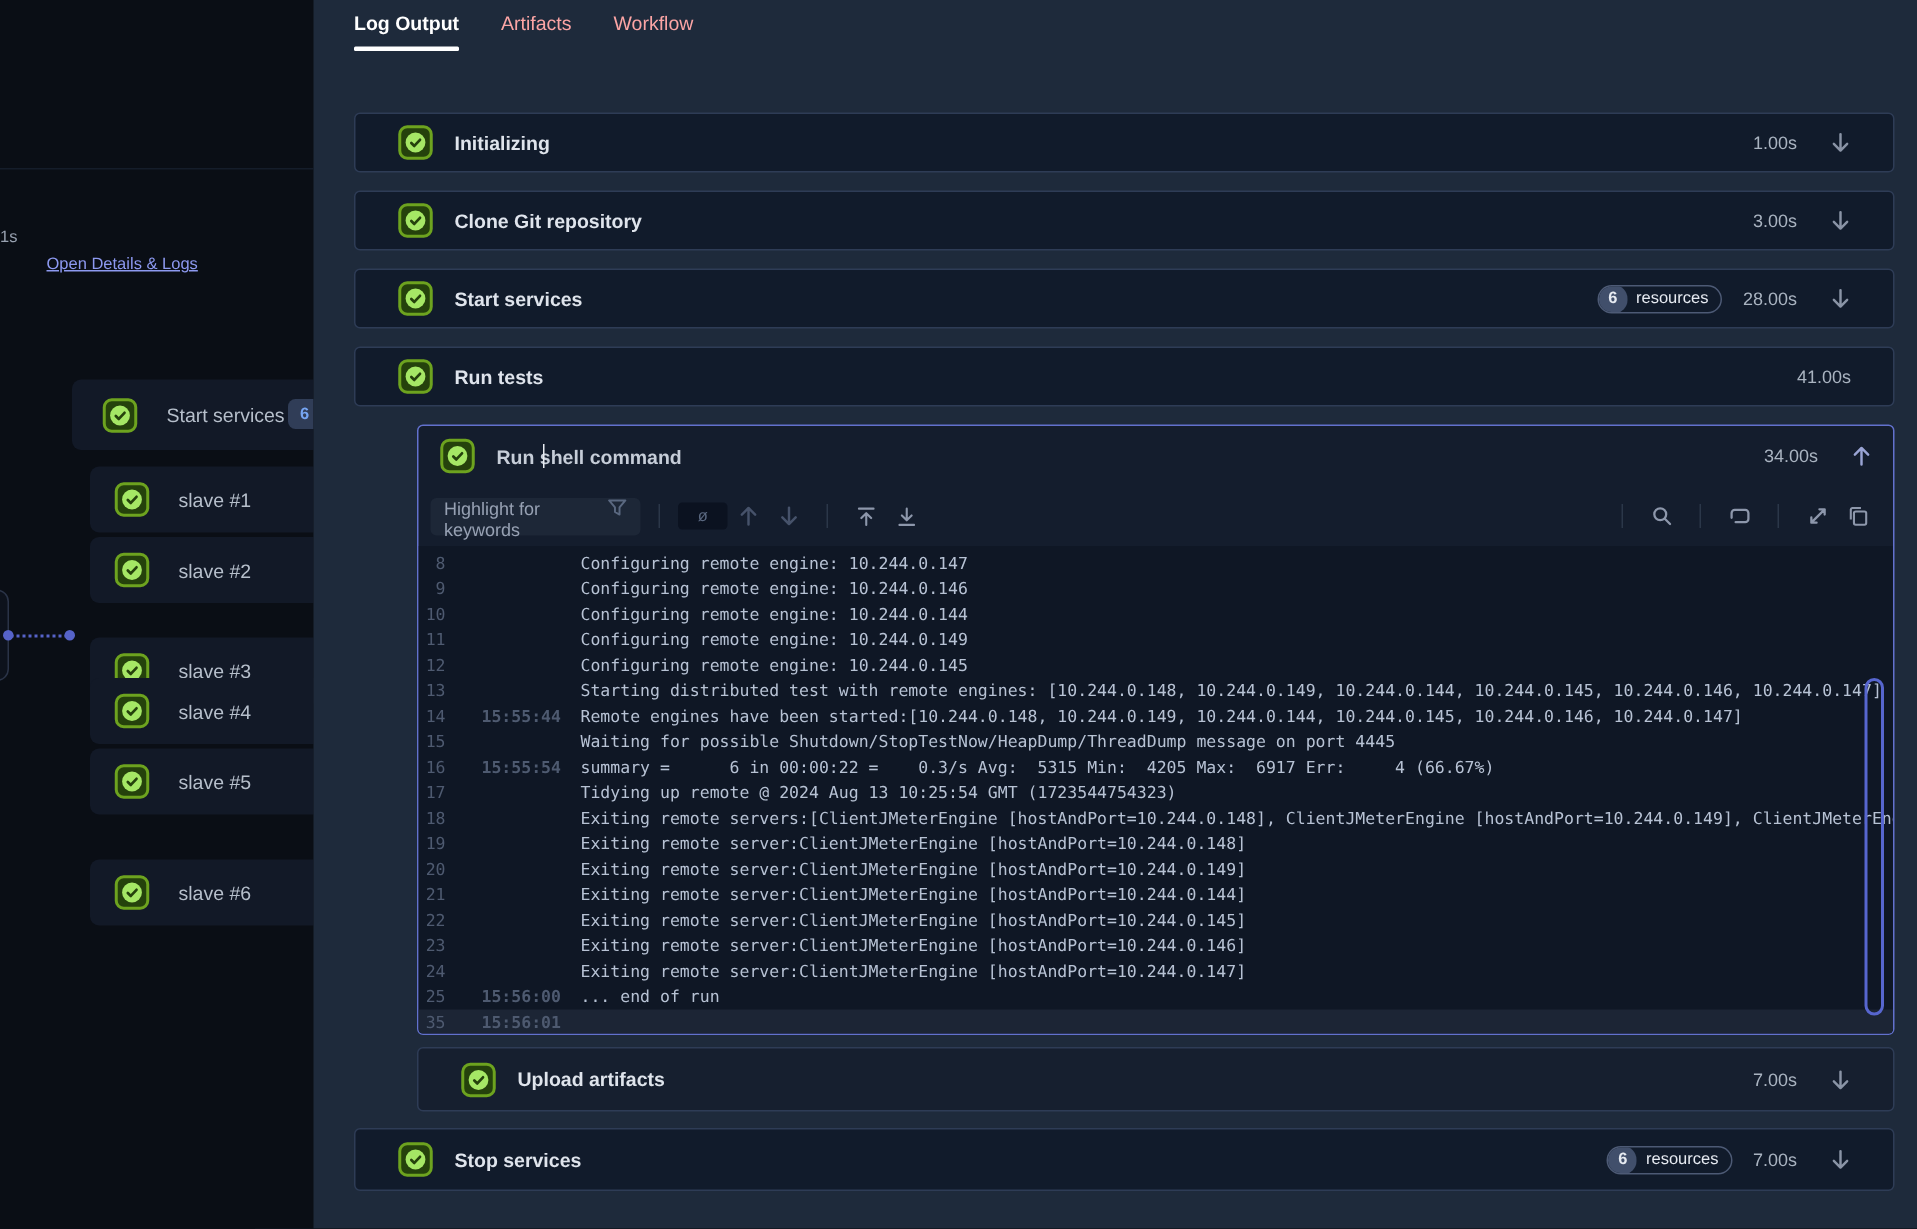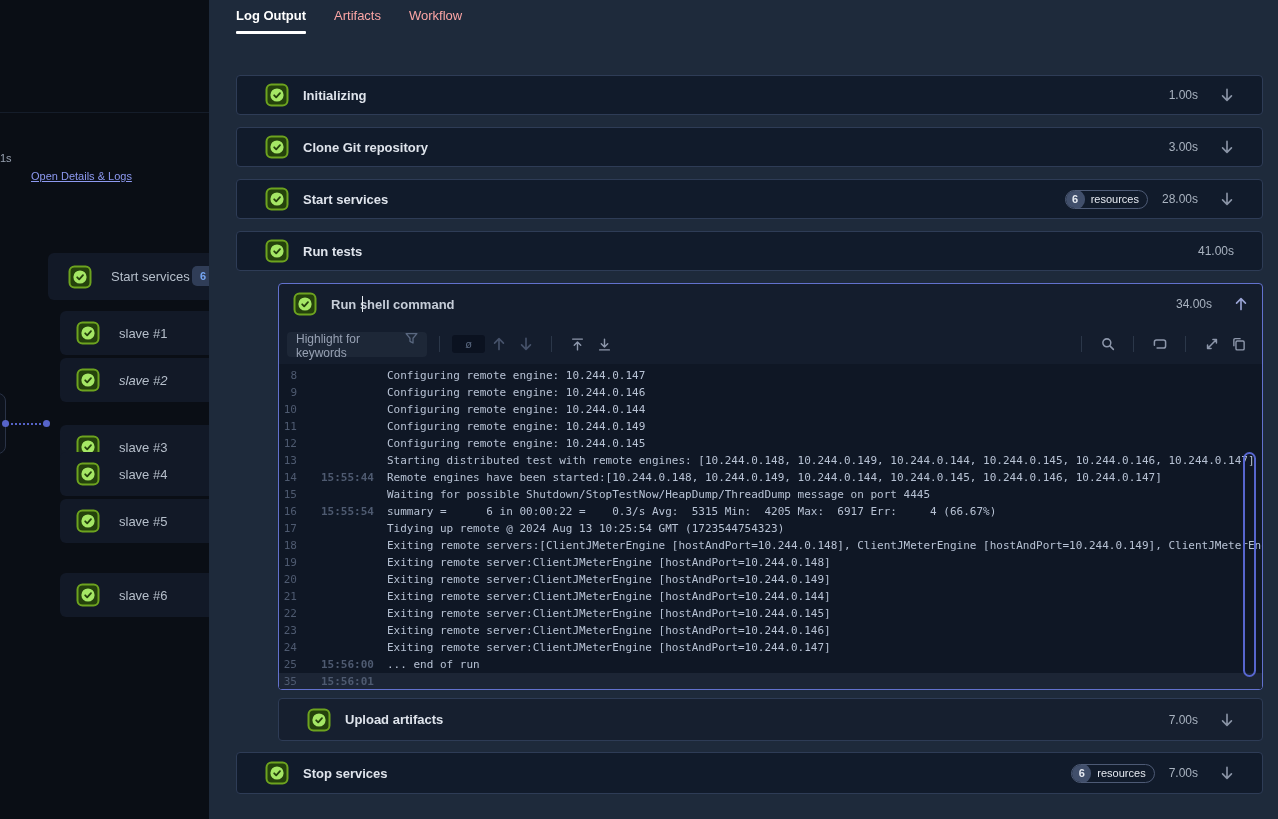--- a/index.html
+++ b/index.html
@@ -112,21 +112,21 @@
     </div>
     <div id="slave-nodes">
         <div class="node-card slave-card" style="top: 311px;">
     <span class="check-icon"><svg width="24" height="24" viewBox="0 0 24 24">
     <rect x="1.5" y="1.5" width="21" height="21" rx="5" fill="#25420c" stroke="#6da31f" stroke-width="2"></rect>
     <circle cx="12" cy="12" r="6.6" fill="#a5e765"></circle>
     <path d="M9.2 12.3 L11.2 14.3 L15 10.2" stroke="#25420c" stroke-width="1.8" fill="none" stroke-linecap="round" stroke-linejoin="round"></path>
   </svg></span>
     <span class="node-label">slave #1</span>
   </div>
-        <div class="node-card slave-card" style="top: 358px; font-style: italic;">
+        <div class="node-card slave-card" style="top: 358px;">
     <span class="check-icon"><svg width="24" height="24" viewBox="0 0 24 24">
     <rect x="1.5" y="1.5" width="21" height="21" rx="5" fill="#25420c" stroke="#6da31f" stroke-width="2"></rect>
     <circle cx="12" cy="12" r="6.6" fill="#a5e765"></circle>
     <path d="M9.2 12.3 L11.2 14.3 L15 10.2" stroke="#25420c" stroke-width="1.8" fill="none" stroke-linecap="round" stroke-linejoin="round"></path>
   </svg></span>
     <span class="node-label">slave #2</span>
   </div>
         <div class="node-card slave-card" style="top: 425px;">
     <span class="check-icon"><svg width="24" height="24" viewBox="0 0 24 24">
     <rect x="1.5" y="1.5" width="21" height="21" rx="5" fill="#25420c" stroke="#6da31f" stroke-width="2"></rect>

